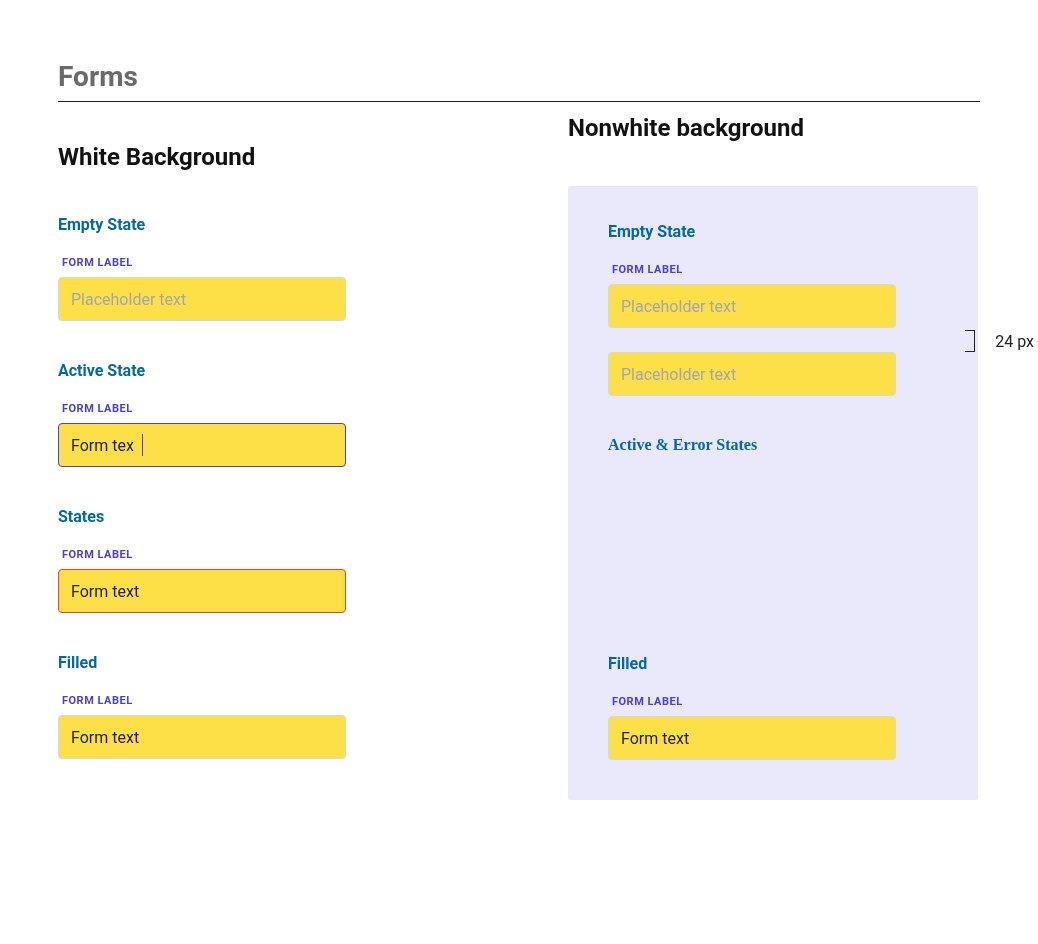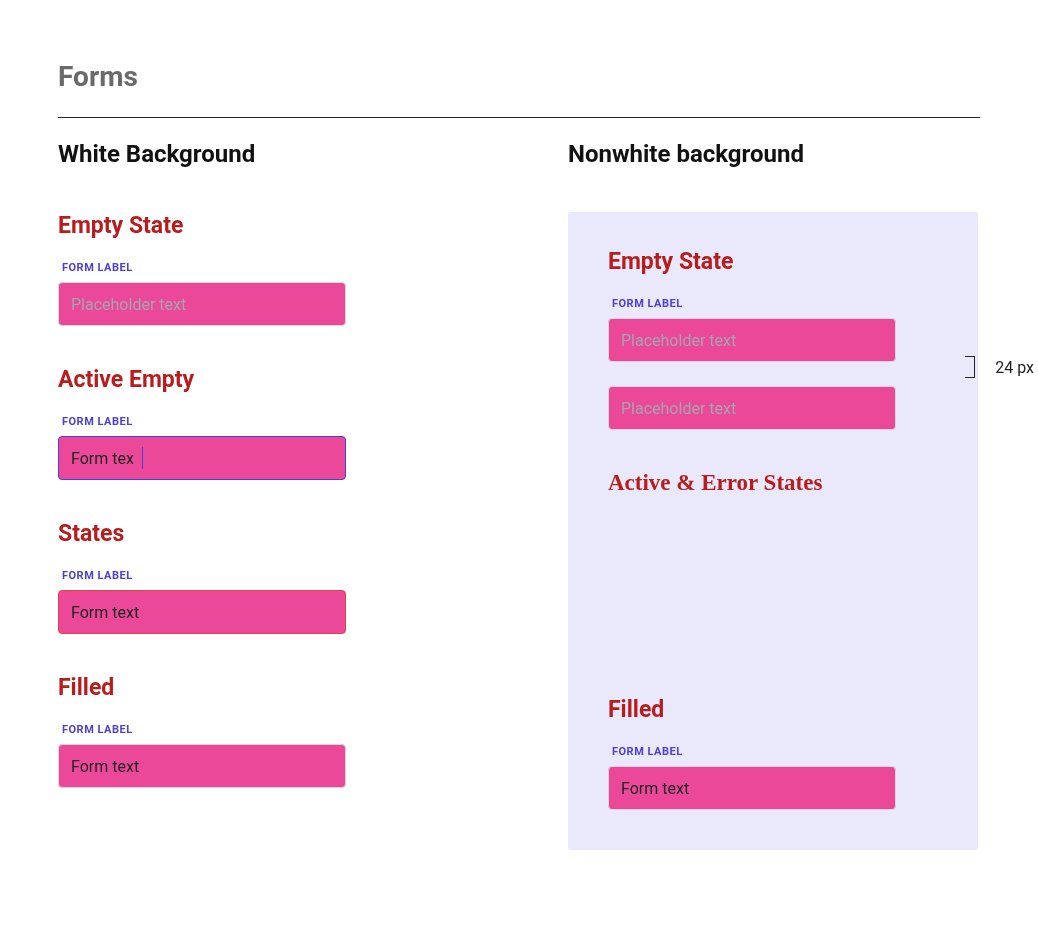--- a/index.html
+++ b/index.html
@@ -10,66 +10,67 @@
     body {
       font-family: -apple-system, BlinkMacSystemFont, "Segoe UI", Roboto, "Helvetica Neue", Arial, sans-serif;
       background: #ffffff;
       padding: 60px 58px;
       width: 1038px;
     }
     .page-title {
       font-size: 28px;
       font-weight: 700;
       color: #6a6a6a;
-      padding-bottom: 24px;
+      padding-bottom: 8px;
       border-bottom: 1px solid #222;
-      margin-bottom: 22px;
+      margin-bottom: 12px;
     }
     .columns {
       display: flex;
       gap: 40px;
     }
     .col-left {
       flex: 0 0 470px;
+      margin-top: 29px;
     }
     .col-right {
       flex: 0 0 410px;
       position: relative;
     }
     .col-heading {
       font-size: 24px;
       font-weight: 700;
       color: #111;
       margin-bottom: 44px;
     }
     .section-heading {
-      font-size: 23px;
-      font-weight: 700;
-      color: #b91c1c;
+      font-size: 16px;
+      font-weight: 700;
+      color: #0369a1;
       margin-bottom: 22px;
     }
     .form-label {
       font-size: 11px;
       font-weight: 700;
       letter-spacing: 0.5px;
       color: #4a3fd6;
       text-transform: uppercase;
       margin-bottom: 8px;
       margin-left: 4px;
       display: block;
     }
     .form-input {
       width: 288px;
       height: 44px;
       border: 1px solid #d6d6de;
       border-radius: 4px;
       padding: 0 12px;
       font-size: 16px;
       color: #222;
-      background: #ec4899;
+      background: #fde047;
       outline: none;
       font-family: inherit;
     }
     .form-input::placeholder {
       color: #a5a5b0;
     }
     .form-input.active {
       border: 1.5px solid #4a3fd6;
     }
     .form-input.error {
@@ -145,21 +146,21 @@
   <div class="col-left">
     <h2 class="col-heading">White Background</h2>
 
     <div class="block">
       <h3 class="section-heading">Empty State</h3>
       <label class="form-label">FORM LABEL</label>
       <input class="form-input" type="text" placeholder="Placeholder text" style="">
     </div>
 
     <div class="block">
-      <h3 class="section-heading">Active Empty</h3>
+      <h3 class="section-heading">Active State</h3>
       <label class="form-label">FORM LABEL</label>
       <span class="caret-wrap">
         <input class="form-input active" type="text" value="Form tex" style="">
         <span class="fake-caret"></span>
       </span>
     </div>
 
     <div class="block">
       <h3 class="section-heading">States</h3>
       <label class="form-label">FORM LABEL</label>

